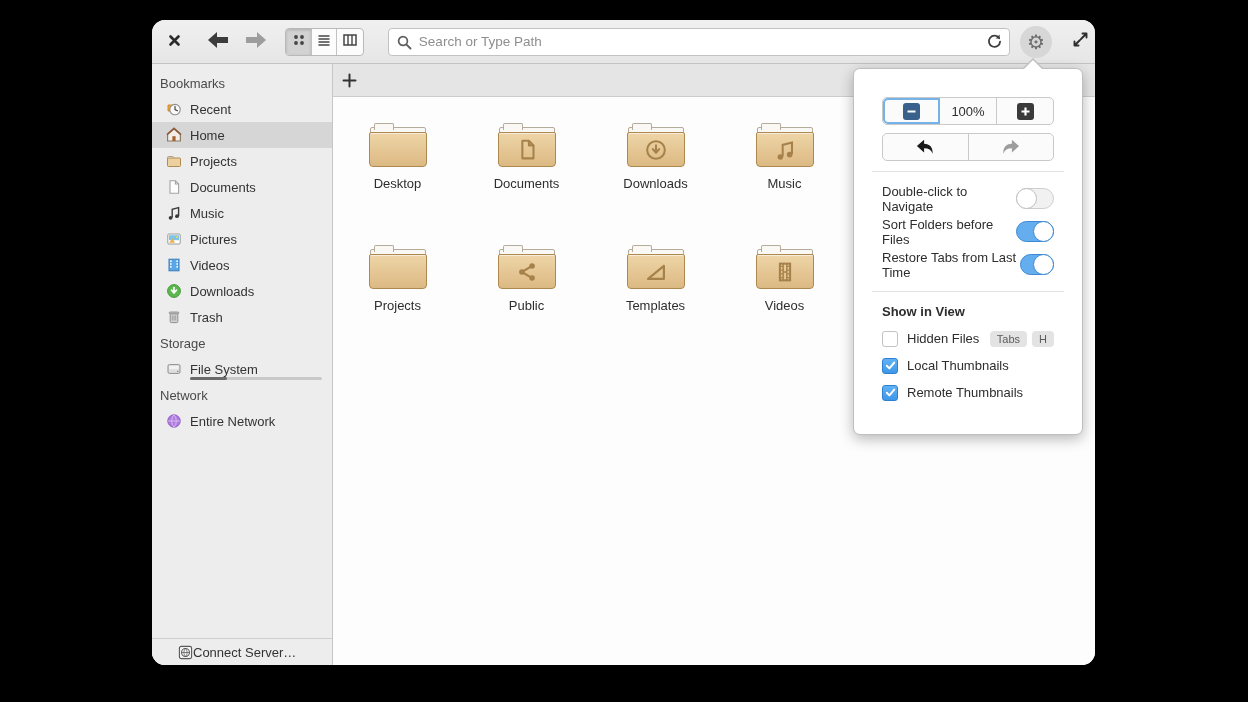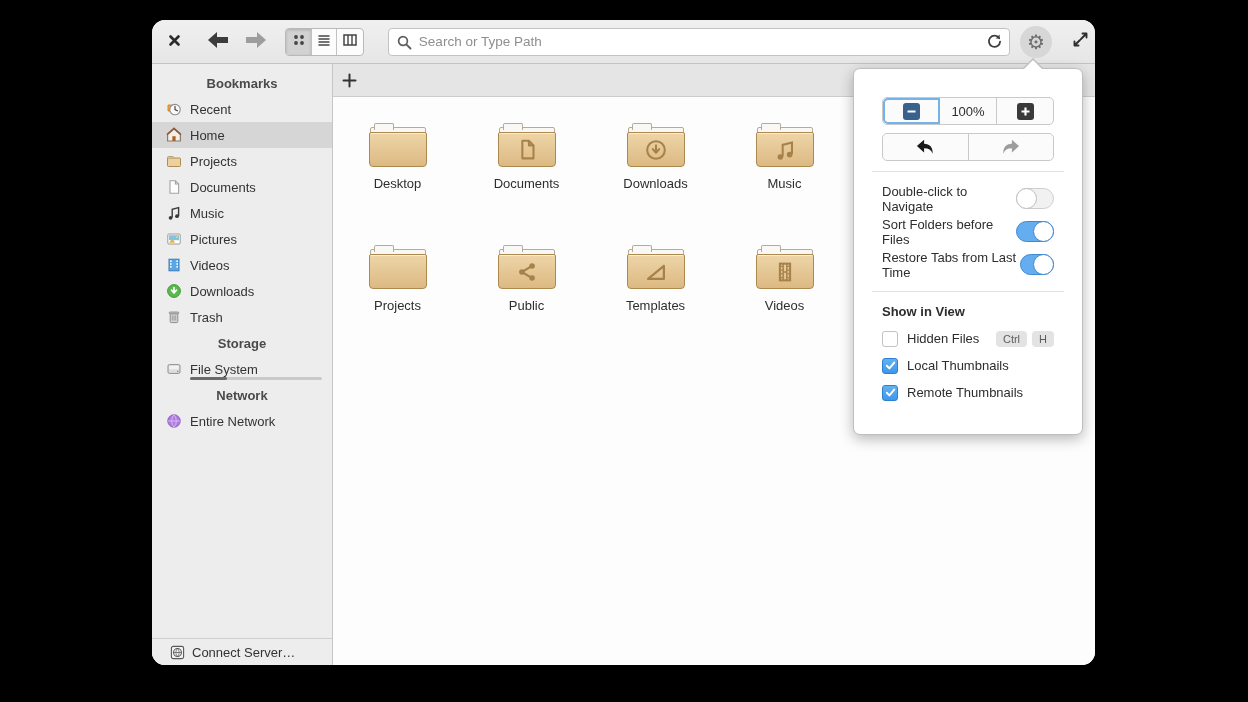--- a/index.html
+++ b/index.html
@@ -27,29 +27,29 @@
   .search-icon { position:absolute; left:8px; top:6px; }
   .reload-btn { position:absolute; right:4px; top:3px; width:24px; height:22px; display:flex; align-items:center; justify-content:center; }
   .gear-btn { margin-left:10px; width:32px; height:32px; border-radius:50%; background:#d7d7d7; display:flex; align-items:center; justify-content:center; }
   .gear-glyph { font-size:20px; color:#6e6e6e; line-height:1; }
   .expand-btn { margin-left:14px; }
 
   
   .sidebar { position:absolute; left:0; top:44px; bottom:0; width:181px;
     background:#ededed; border-right:1px solid #c6c6c6; font-size:13px; color:#333; }
   .sb-scroll { position:absolute; top:0; left:0; right:0; bottom:27px; overflow:hidden; padding-top:6px; }
-  .sb-header { font-weight:bold; color:#4a4a4a; padding:6px 8px 5px 8px;text-align:center; }
+  .sb-header { font-weight:normal; color:#4a4a4a; padding:6px 8px 5px 8px; }
   .sb-item { display:flex; align-items:center; height:26px; padding-left:14px; gap:8px; }
   .sb-item.selected { background:#d6d6d6; }
   .sb-item .ico { width:16px; height:16px; flex:0 0 16px; }
   .sb-storage { position:relative; }
   .usage-bar { position:absolute; left:38px; right:10px; bottom:2px; height:3px; background:#c9c9c9; border-radius:2px; }
   .usage-fill { height:100%; background:#6b6b6b; border-radius:2px; }
   .connect-server { position:absolute; left:0; right:0; bottom:0; height:27px; border-top:1px solid #cfcfcf;
-    display:flex; align-items:center; gap:7px; padding-left:18px; background:#ededed; }
+    display:flex; align-items:center; padding-left:26px; background:#ededed; }
 
   
   .tabbar { position:absolute; left:181px; top:44px; right:0; height:33px;
     background:#e5e5e5; border-bottom:1px solid #cdcdcd; display:flex; align-items:center; }
   .newtab-btn { width:32px; height:32px; display:flex; align-items:center; justify-content:center; }
   .tab { position:relative; width:205px; height:29px; margin-top:4px; background:#fcfcfc;
     border:1px solid #c6c6c6; border-bottom:none; border-radius:4px 4px 0 0;
     display:flex; align-items:center; justify-content:center; font-size:13px; color:#333; }
   .tab-close { position:absolute; left:12px; top:7px; width:16px; height:16px; display:flex; align-items:center; justify-content:center; }
   .tab-history-btn { position:absolute; right:14px; top:6px; width:22px; height:22px; border:2px solid #3c3c3c; border-radius:50%; z-index:1; }
@@ -448,21 +448,21 @@
         </div>
     </div>
 
     <hr class="pop-sep">
 
     <div class="siv-title">Show in View</div>
     <div class="check-row">
       <span class="checkbox unchecked"></span>
       <span>Hidden Files</span>
       <span class="shortcut">
-        <span class="key-badge">Ctrl</span>
+        <span class="key-badge">Tabs</span>
         <span class="key-badge">H</span>
       </span>
     </div>
     <div class="check-row">
       <span class="checkbox checked">
         <svg width="11" height="11" viewBox="0 0 11 11">
             <path d="M1.8 5.8 L4.4 8.4 L9.2 2.6" fill="none" stroke="#fff" stroke-width="2" stroke-linecap="round" stroke-linejoin="round"></path>
           </svg>
       </span>
       <span>Local Thumbnails</span>

